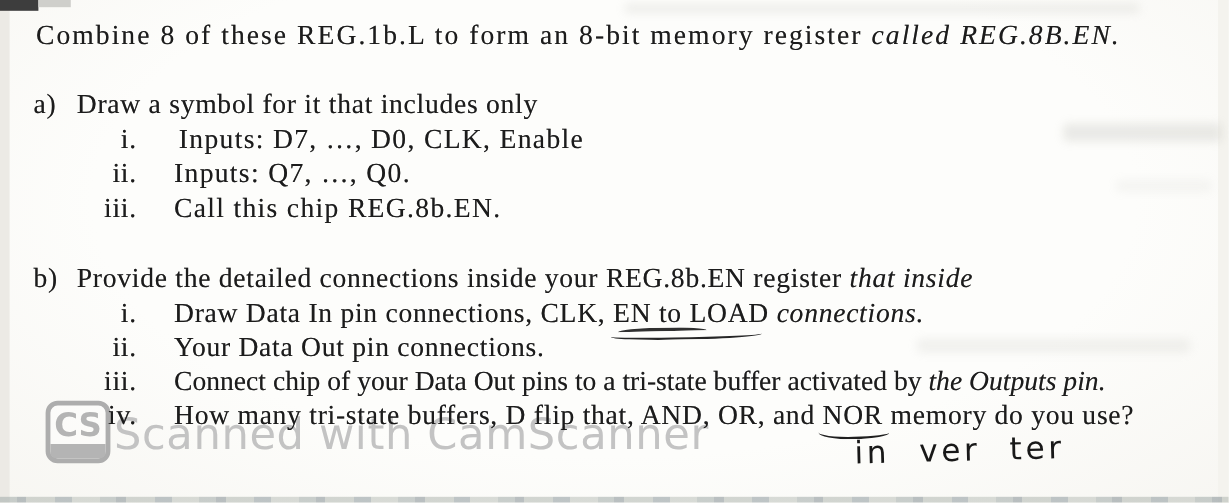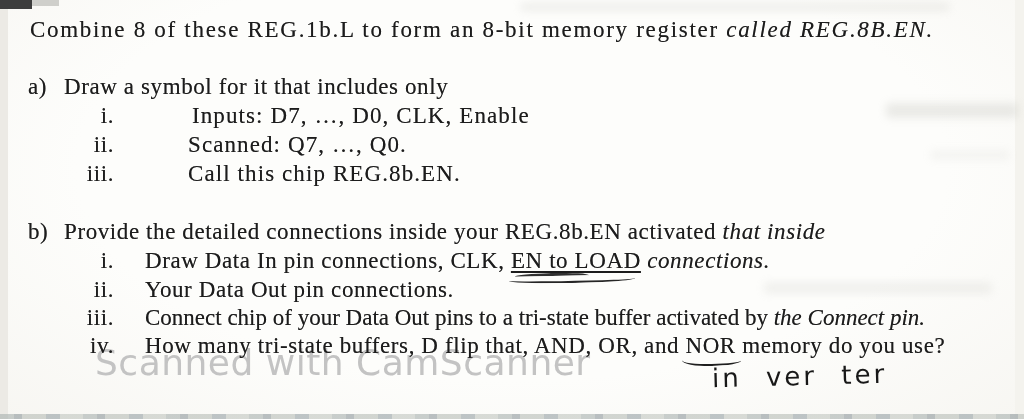--- a/index.html
+++ b/index.html
@@ -10,24 +10,24 @@
     font-family:"Liberation Serif",serif;color:#1c1c1c;
   }
   .line{position:absolute;left:0;right:0;white-space:nowrap;font-size:23px;letter-spacing:.6px;
         text-shadow:0 0 .4px rgba(25,25,25,.55);}
   .intro-txt{position:absolute;left:30px;letter-spacing:1.7px;}
   .lbl{position:absolute;left:28px;}
   .txt0{position:absolute;left:64px;}
   .num{position:absolute;left:68px;width:46px;text-align:right;}
   .txt{position:absolute;left:145px;}
   .tight{letter-spacing:0;}
-  .wide{letter-spacing:1.1px;margin-left:43px;}
+  .wide{letter-spacing:1.1px;}
   .it{font-style:italic;text-align:right;}
   
-  .u-load{position:relative;text-decoration:underline;text-underline-offset:3px;}
+  .u-load{position:relative;text-underline-offset:3px;}
   .u-load::after{content:"";position:absolute;left:-2px;right:6px;bottom:-10px;height:6px;
     border-bottom:2.5px solid #262626;border-radius:0 0 100% 70%/0 0 7px 5px;transform:rotate(-.8deg);}
   .u-load::before{content:"";position:absolute;left:4px;width:74px;bottom:-6px;height:3px;
     border-top:3px solid #303030;border-radius:60%;transform:rotate(-1.2deg);}
   
   .hand-u{position:relative;}
   .hand-u::after{content:"";position:absolute;left:-3px;right:-6px;bottom:-8px;height:7px;
     border-bottom:2.5px solid #1f1f1f;border-radius:0 0 100% 100%/0 0 9px 13px;transform:rotate(-1.5deg);}
   
   .wm-text{position:absolute;left:95px;top:342px;font-family:"DejaVu Sans","Liberation Sans",sans-serif;
@@ -63,20 +63,24 @@
   <div class="edge-left"></div>
   <div class="edge-right"></div>
   <div class="corner-dark"></div>
   <div class="corner-gray"></div>
   <div class="bottom-band"></div>
   <div class="smudge s1"></div>
   <div class="smudge s2"></div>
   <div class="smudge s3"></div>
   <div class="smudge s4"></div>
 
+  <div class="wm-badge">
+    <span class="cs">CS</span>
+    <span class="bar"></span>
+  </div>
   <div class="wm-text">Scanned with CamScanner</div>
 
   <div class="content">
 
     <div class="line" style="top:17px">
       <span class="intro-txt">
         <span>Combine 8 of these REG.1b.L to form an 8-bit memory register </span><span class="it">called REG.8B.EN.</span>
       </span>
     </div>
 
@@ -84,48 +88,48 @@
       <span class="lbl">a)</span>
       <span class="txt0">Draw a symbol for it that includes only</span>
     </div>
 
     <div class="line" style="top:103px">
       <span class="num">i.</span>
       <span class="txt wide" style="left:149px">Inputs: D7, …, D0, CLK, Enable</span>
     </div>
     <div class="line" style="top:132px">
       <span class="num">ii.</span>
-      <span class="txt wide">Scanned: Q7, …, Q0.</span>
+      <span class="txt wide">Inputs: Q7, …, Q0.</span>
     </div>
     <div class="line" style="top:161px">
       <span class="num">iii.</span>
       <span class="txt wide">Call this chip REG.8b.EN.</span>
     </div>
 
     <div class="line" style="top:219px">
       <span class="lbl">b)</span>
       <span class="txt0">
-        <span>Provide the detailed connections inside your REG.8b.EN activated </span><span class="it">that inside</span>
+        <span>Provide the detailed connections inside your REG.8b.EN register </span><span class="it">that inside</span>
       </span>
     </div>
 
     <div class="line" style="top:248px">
       <span class="num">i.</span>
       <span class="txt">
         <span>Draw Data In pin connections, CLK, </span><span class="u-load">EN to LOAD</span><span class="it"> connections.</span>
       </span>
     </div>
     <div class="line" style="top:277px">
       <span class="num">ii.</span>
       <span class="txt">Your Data Out pin connections.</span>
     </div>
     <div class="line" style="top:305px">
       <span class="num">iii.</span>
       <span class="txt tight">
-        <span>Connect chip of your Data Out pins to a tri-state buffer activated by </span><span class="it">the Connect pin.</span>
+        <span>Connect chip of your Data Out pins to a tri-state buffer activated by </span><span class="it">the Outputs pin.</span>
       </span>
     </div>
     <div class="line" style="top:333px">
       <span class="num">iv.</span>
       <span class="txt">
         <span>How many tri-state buffers, D flip that, AND, OR, and </span><span class="hand-u">NOR</span><span> memory do you use?</span>
       </span>
     </div>
 
   </div>

